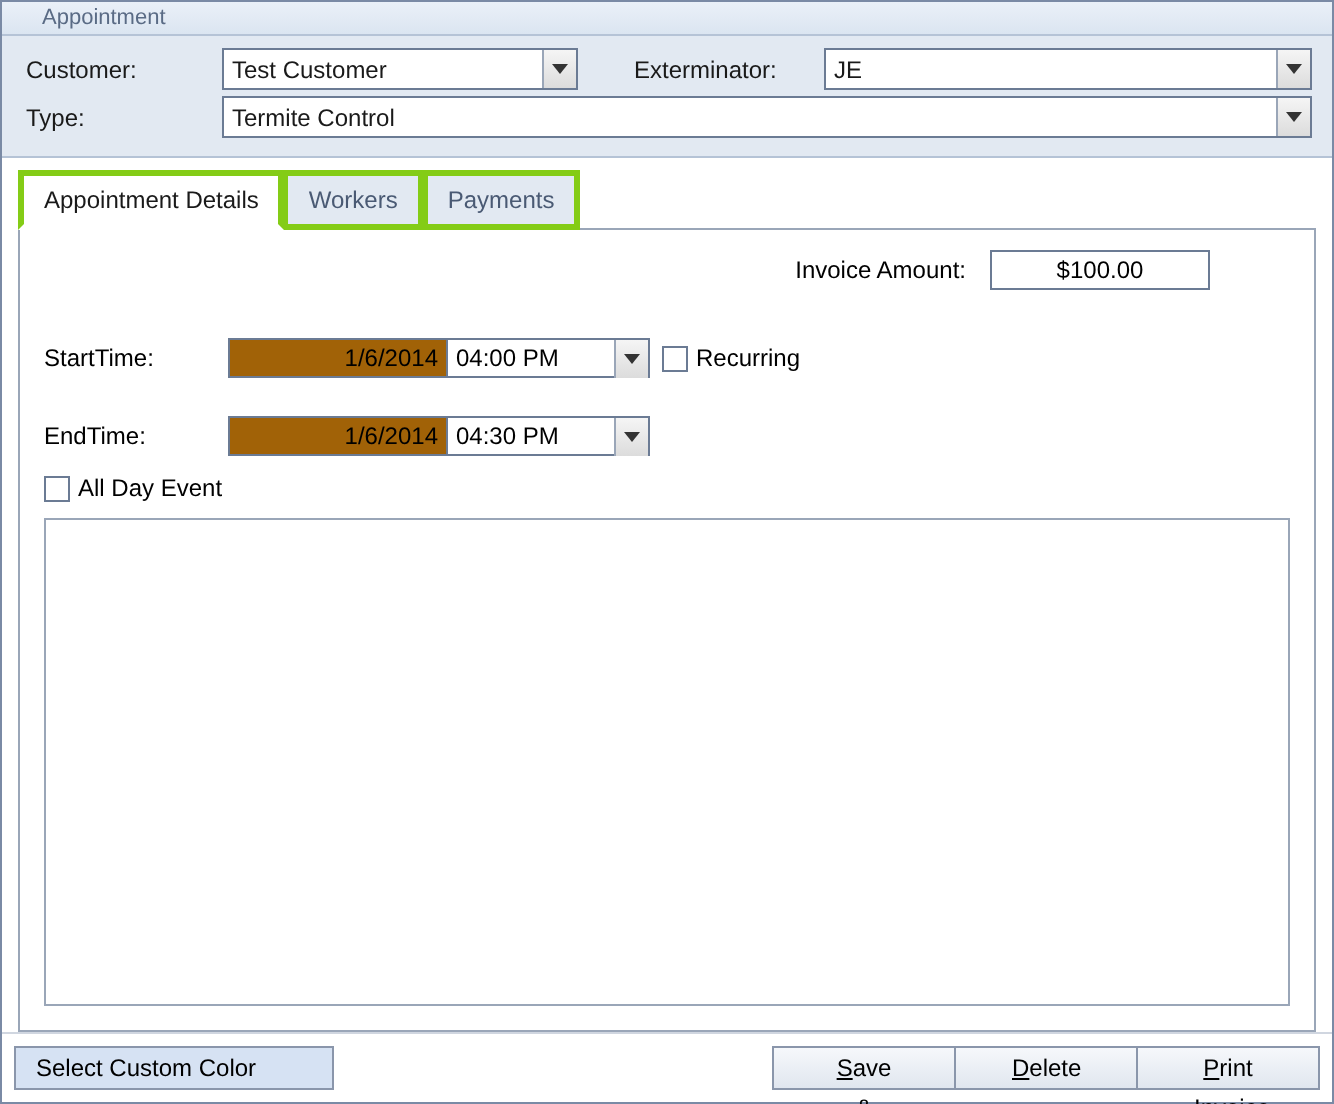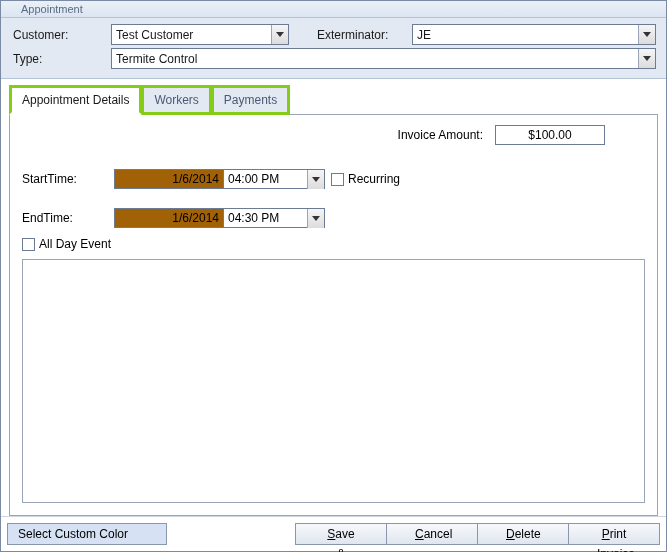--- a/index.html
+++ b/index.html
@@ -316,18 +316,17 @@
 
       <div class="notes-box"></div>
 
     </div>
   </div>
 
   <div class="button-bar">
     <div class="btn color">Select Custom Color</div>
     <div class="spacer"></div>
     <div class="btn bbtn"><span class="underline-letter">S</span>ave &amp; Close</div>
-    <div class="btn bbtn"><span class="underline-letter">C</span>ancel</div>
     <div class="btn bbtn"><span class="underline-letter">D</span>elete</div>
     <div class="btn bbtn"><span class="underline-letter">P</span>rint Invoice</div>
   </div>
 
 </div>
 
 </body></html>

